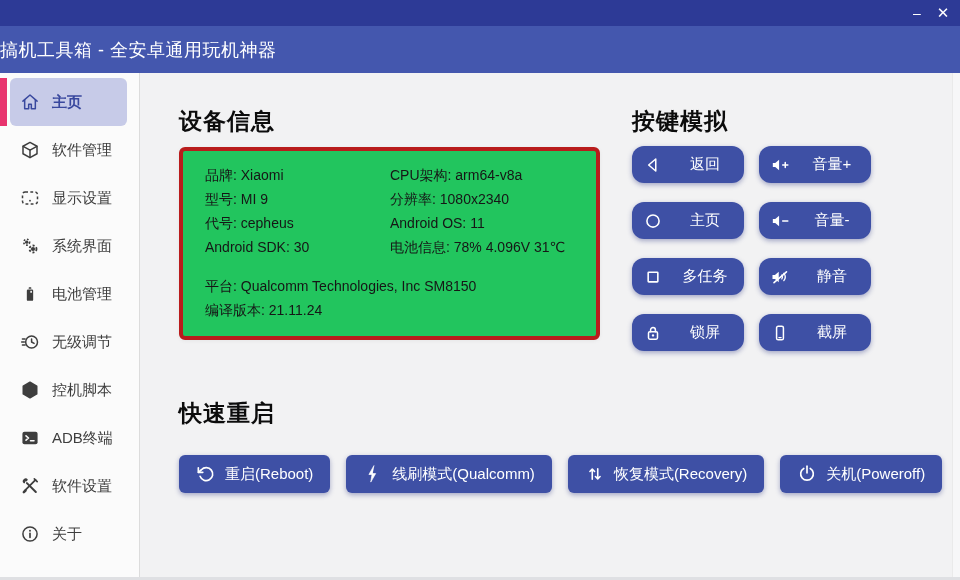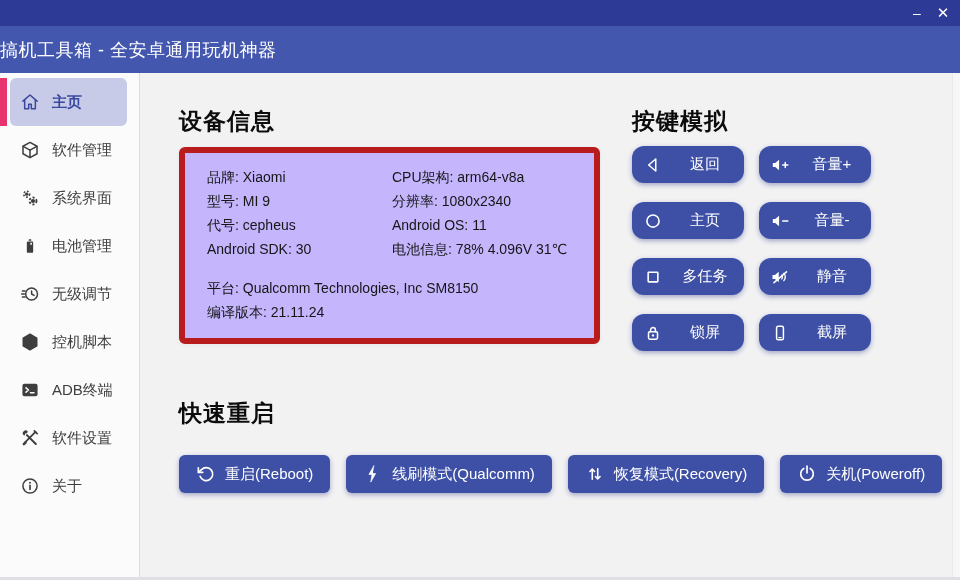--- a/index.html
+++ b/index.html
@@ -19,21 +19,21 @@
   .sidebar{width:140px;flex:none;background:#fbfbfb;border-right:1px solid #dcdcdc;padding-top:5px;}
   .side-item{height:48px;margin:0 12px 0 10px;display:flex;align-items:center;padding-left:10px;gap:12px;font-size:15px;color:#3e3e3e;position:relative;border-radius:6px;cursor:pointer;white-space:nowrap;}
   .side-item.active{background:var(--active-bg);color:var(--active-fg);font-weight:700;}
   .side-item .accent{position:absolute;left:-10px;top:0;bottom:0;width:7px;background:var(--accent);}
   .icon{width:20px;height:20px;flex:none;display:inline-flex;}
   .icon svg{width:100%;height:100%;display:block;}
   .content{flex:1;position:relative;background:#f2f2f3;}
   .scroll-track{position:absolute;right:0;top:0;bottom:0;width:8px;background:#f7f7f8;border-left:1px solid #eaeaea;}
   .sec-heading{font-size:23px;font-weight:800;color:#0c0c0c;letter-spacing:1px;}
   .sec-device{position:absolute;left:39px;top:33px;width:421px;}
-  .device-card{margin-top:10px;background:#c4b5fd;border:6px solid #b91c1c;border-radius:6px;padding:12px 16px 14px 22px;box-shadow:0 1px 4px rgba(0,0,0,.05);}
+  .device-card{margin-top:10px;background:#22c55e;border:4px solid #b91c1c;border-radius:6px;padding:12px 16px 14px 22px;box-shadow:0 1px 4px rgba(0,0,0,.05);}
   .dev-grid{display:grid;grid-template-columns:185px 1fr;}
   .dev-cell{font-size:14px;color:#161616;line-height:24px;white-space:nowrap;}
   .dev-footer{margin-top:15px;}
   .sec-keys{position:absolute;left:492px;top:33px;}
   .keys-grid{margin-top:9px;display:grid;grid-template-columns:112px 112px;gap:19px 15px;}
   .key-btn{height:37px;background:var(--btn);border:none;border-radius:12px;color:#fff;font-size:15px;position:relative;display:flex;align-items:center;justify-content:center;padding-left:34px;cursor:pointer;box-shadow:0 2px 5px rgba(45,55,130,.4);font-family:inherit;white-space:nowrap;}
   .key-btn .icon{position:absolute;left:11px;}
   .sec-reboot{position:absolute;left:39px;top:325px;}
   .reboot-row{margin-top:26px;display:flex;gap:16px;}
   .reboot-btn{height:38px;background:var(--btn);border:none;border-radius:6px;color:#fff;font-size:15px;display:flex;align-items:center;gap:9px;padding:0 17px;cursor:pointer;box-shadow:0 2px 5px rgba(45,55,130,.4);font-family:inherit;white-space:nowrap;}
@@ -67,20 +67,29 @@
               <path d="M12 2.9 20.4 7.5v9L12 21.1 3.6 16.5v-9Z"></path>
               <path d="M3.8 7.6 12 12.1l8.2-4.5"></path>
               <path d="M12 12.1v8.8"></path>
             </svg>
           </span>
           <span>软件管理</span>
         </div>
         <div class="side-item">
           <span class="icon">
             <svg viewBox="0 0 24 24" fill="none" stroke="currentColor" stroke-width="1.8" stroke-linecap="round" stroke-linejoin="round">
+              <rect x="3" y="4.8" width="18" height="14.4" rx="3.2" stroke-dasharray="3.4 2.8" stroke-linecap="butt"></rect>
+              <circle cx="12" cy="15.2" r="1.1" fill="currentColor" stroke="none"></circle>
+            </svg>
+          </span>
+          <span>显示设置</span>
+        </div>
+        <div class="side-item">
+          <span class="icon">
+            <svg viewBox="0 0 24 24" fill="none" stroke="currentColor" stroke-width="1.8" stroke-linecap="round" stroke-linejoin="round">
               <circle cx="8" cy="7.4" r="2" fill="currentColor" stroke="none"></circle>
               <circle cx="8" cy="7.4" r="3.5" stroke-dasharray="2 2.1" stroke-linecap="butt" stroke-width="2"></circle>
               <circle cx="15.6" cy="15.6" r="2.5" fill="currentColor" stroke="none"></circle>
               <circle cx="15.6" cy="15.6" r="4.2" stroke-dasharray="2.4 2.3" stroke-linecap="butt" stroke-width="2.2"></circle>
             </svg>
           </span>
           <span>系统界面</span>
         </div>
         <div class="side-item">
           <span class="icon">

